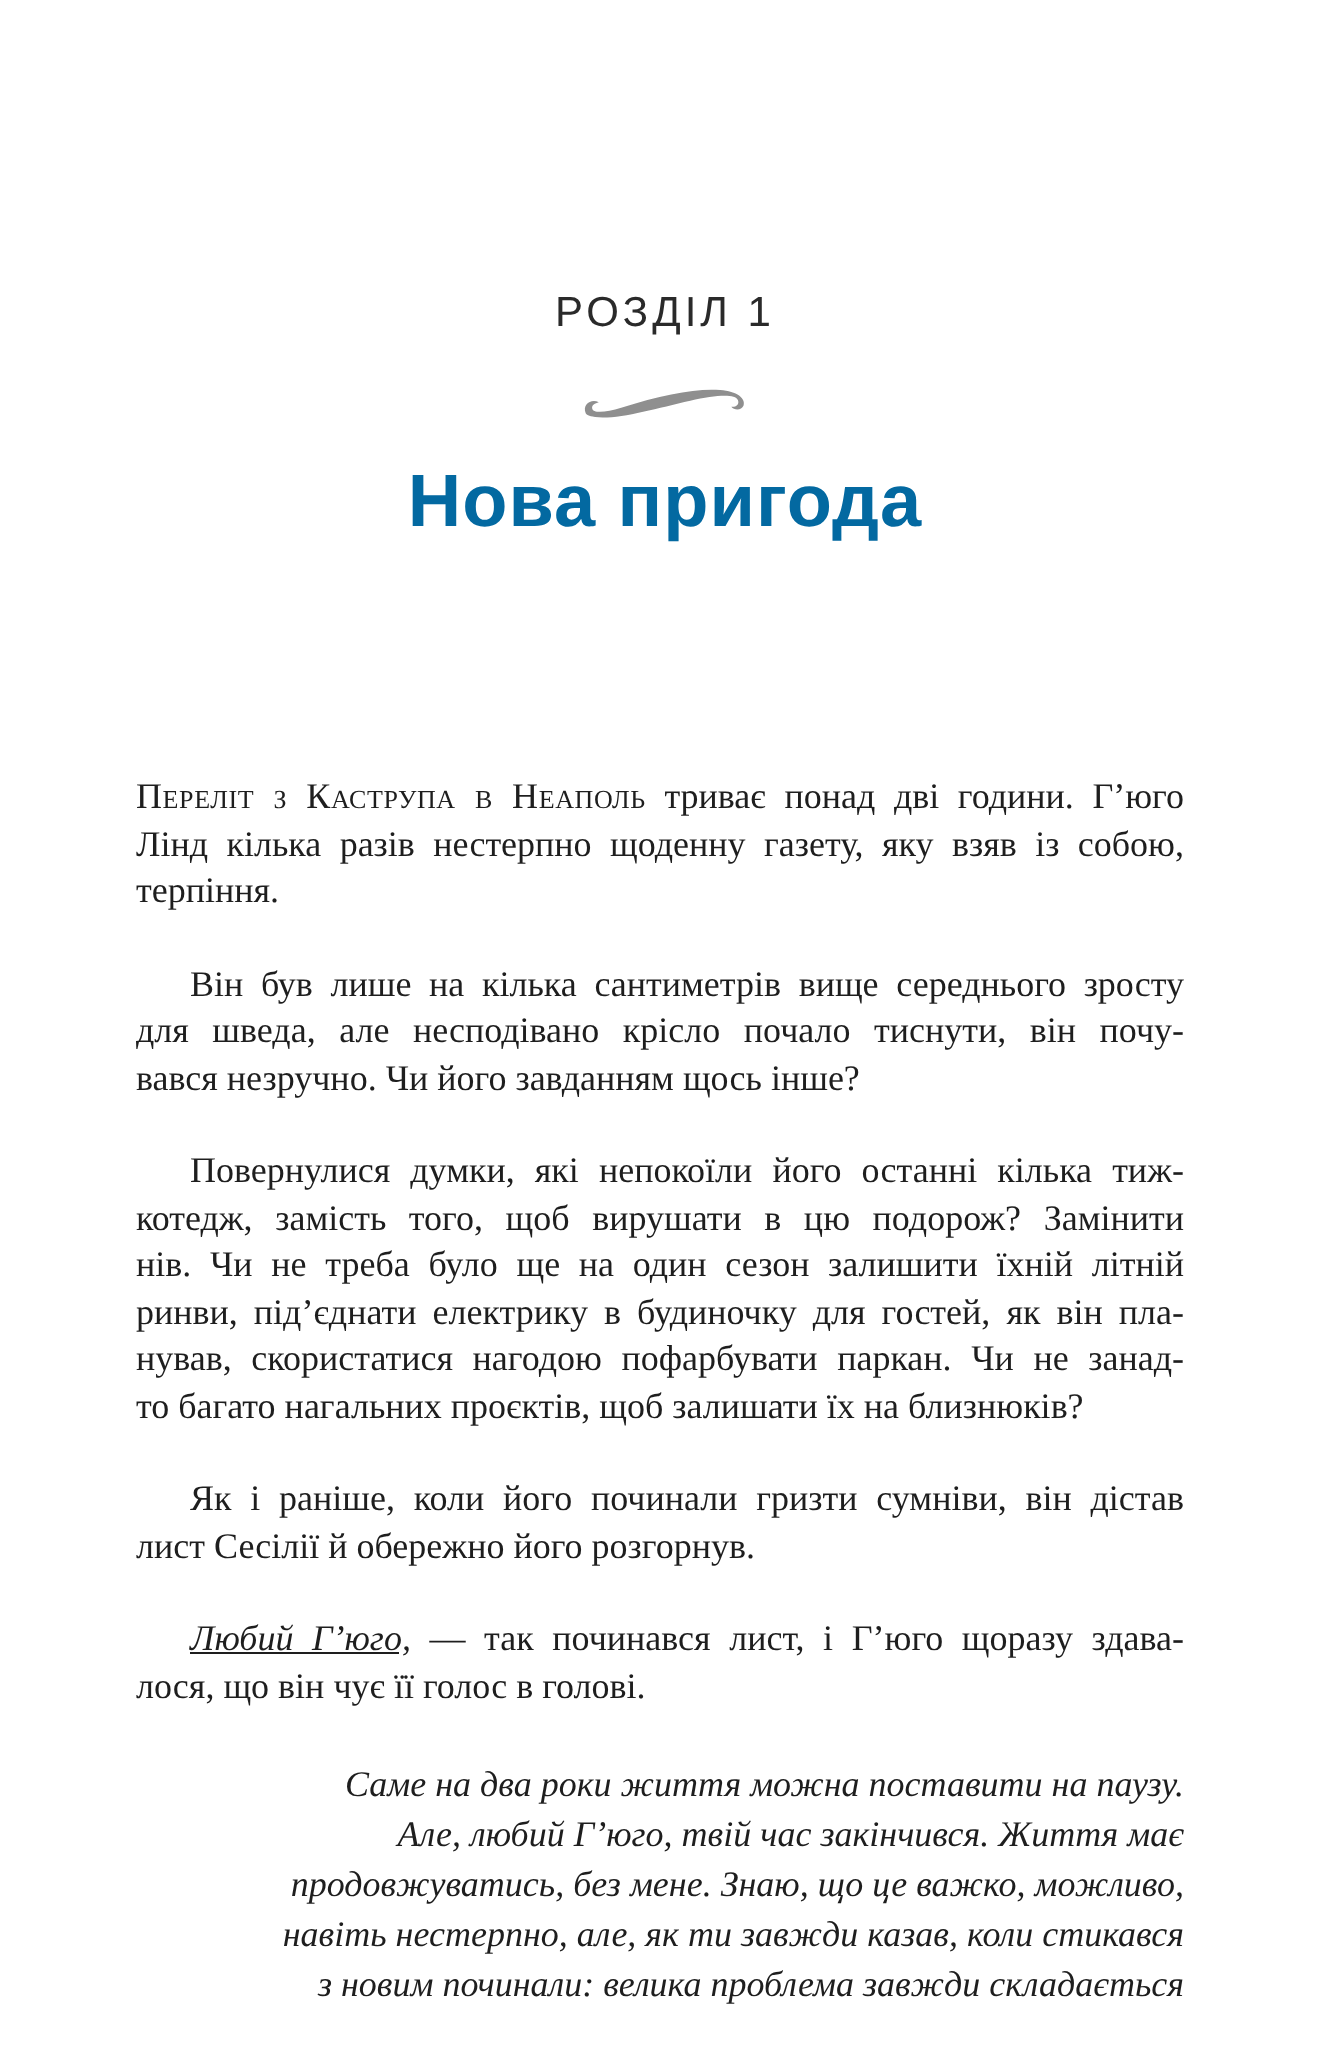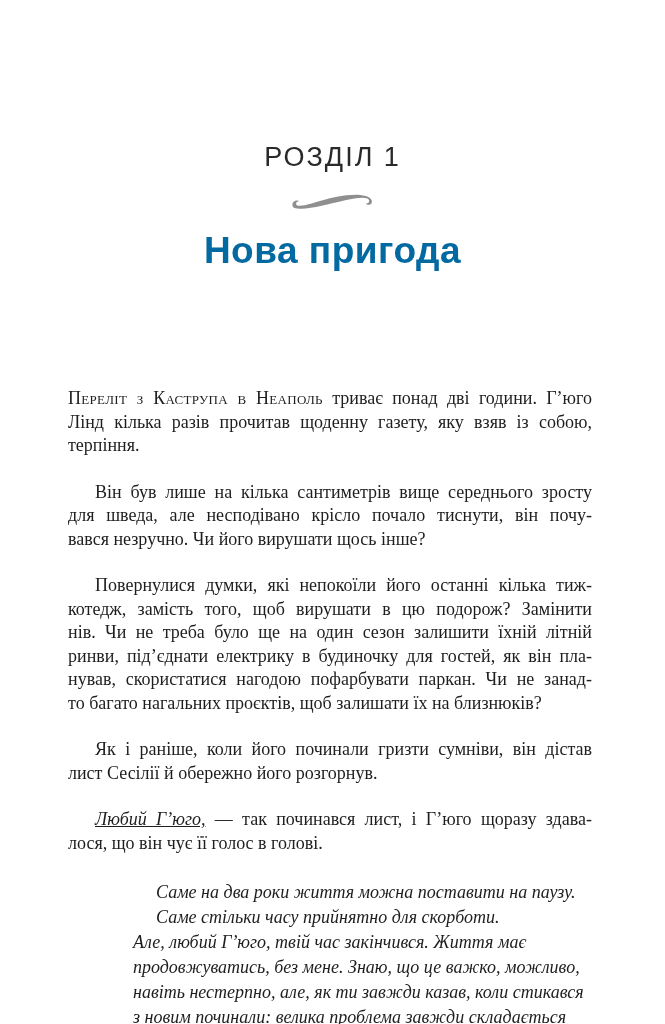--- a/index.html
+++ b/index.html
@@ -16,21 +16,21 @@
     font-family: "Liberation Serif", serif;
     color: #1c1c1c;
   }
   
   .chapter-head {
     padding-top: 146px;
     text-align: center;
   }
   .chapter-label {
     font-family: "Liberation Sans", sans-serif;
-    font-size: 27px;
+    font-size: 21px;
     line-height: 22px;
     font-weight: 400;
     letter-spacing: 2px;
     color: #2a2a2a;
   }
   .ornament {
     margin: 20px auto 0 auto;
     width: 96px;
     height: 28px;
   }
@@ -67,21 +67,21 @@
   .italic { font-style: italic; text-decoration: underline; }
   
   .letter {
     margin: 25px 0 0 37px;
     font-style: italic;
     font-size: 18px;
     line-height: 25px;
     color: #1e1e1e;
   }
   .letter .lline {
-    text-align: left;
+    text-align: right;
     margin-left: 28px;
   }
   .letter .lline.indent2 { text-indent: 23px; }
 </style>
 </head>
 <body>
 
 <div class="page">
 
   <div class="chapter-head">
@@ -91,28 +91,28 @@
         <path d="M7 20 C5 15, 10 12, 14 14 C 12 14.5, 10 15.5, 10.5 17.5 C 11 20, 18 19.5, 26 17 C 48 10, 66 6.5, 79 7.5 C 88 8.2, 93 12, 91.5 16 C 90.5 18.5, 86.5 18.5, 85 16.5 C 87.5 16.8, 89.5 15, 88.5 12.8 C 87 9.5, 77 10, 63 13.2 C 44 17.5, 24 23.5, 12 22 C 8.5 21.5, 7.3 20.8, 7 20 Z" fill="#8f8f8f"></path>
       </svg>
     </div>
     <div class="chapter-title">Нова пригода</div>
   </div>
 
   <div class="bodytext">
 
     <div>
       <div class="line"><span class="smallcaps">Переліт з Каструпа в Неаполь</span><span> триває понад дві години. Г’юго</span></div>
-      <div class="line">Лінд кілька разів прочитав щоденну газету, яку взяв із собою,</div>
+      <div class="line">Лінд кілька разів нестерпно щоденну газету, яку взяв із собою,</div>
       <div class="line last">терпіння.</div>
     </div>
 
     <div>
       <div class="line indent">Він був лише на кілька сантиметрів вище середнього зросту</div>
       <div class="line">для шведа, але несподівано крісло почало тиснути, він почу-</div>
-      <div class="line last">вався незручно. Чи його вирушати щось інше?</div>
+      <div class="line last">вався незручно. Чи його завданням щось інше?</div>
     </div>
 
     <div>
       <div class="line indent">Повернулися думки, які непокоїли його останні кілька тиж-</div>
       <div class="line">котедж, замість того, щоб вирушати в цю подорож? Замінити</div>
       <div class="line">нів. Чи не треба було ще на один сезон залишити їхній літній</div>
       <div class="line">ринви, під’єднати електрику в будиночку для гостей, як він пла-</div>
       <div class="line">нував, скористатися нагодою пофарбувати паркан. Чи не занад-</div>
       <div class="line last">то багато нагальних проєктів, щоб залишати їх на близнюків?</div>
     </div>
@@ -122,21 +122,20 @@
       <div class="line last">лист Сесілії й обережно його розгорнув.</div>
     </div>
 
     <div>
       <div class="line indent"><span class="italic">Любий Г’юго,</span><span> — так починався лист, і Г’юго щоразу здава-</span></div>
       <div class="line last">лося, що він чує її голос в голові.</div>
     </div>
 
     <div class="letter">
       <div class="lline indent2">Саме на два роки життя можна поставити на паузу.</div>
-      <div class="lline indent2">Саме стільки часу прийнятно для скорботи.</div>
       <div class="lline">Але, любий Г’юго, твій час закінчився. Життя має</div>
       <div class="lline">продовжуватись, без мене. Знаю, що це важко, можливо,</div>
       <div class="lline">навіть нестерпно, але, як ти завжди казав, коли стикався</div>
       <div class="lline">з новим починали: велика проблема завжди складається</div>
     </div>
 
   </div>
 
 </div>
 

